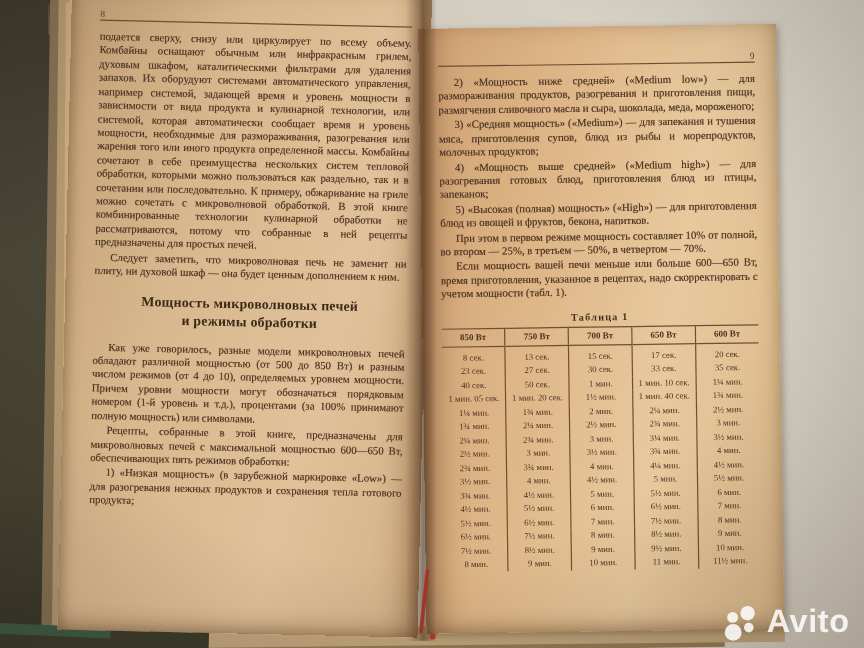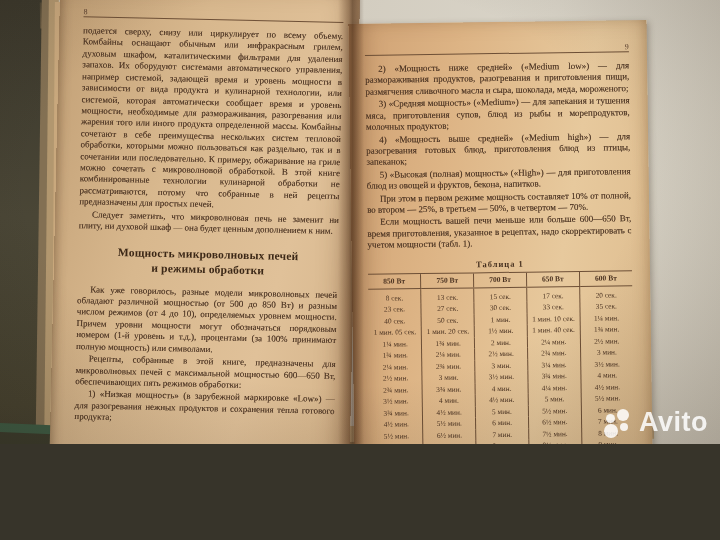--- a/index.html
+++ b/index.html
@@ -1,17 +1,17 @@
 <!DOCTYPE html>
 <html><head>
 <meta charset="utf-8">
 <style>
   html,body{margin:0;padding:0;}
   body{width:720px;height:540px;overflow:hidden;background:#37342a;}
-  .photo{position:relative;width:720px;height:444px;overflow:hidden;
+  .photo{position:relative;width:720px;height:540px;overflow:hidden;
          font-family:"Liberation Serif","DejaVu Serif",serif;}
   
   .bg-cloth{position:absolute;inset:0;
     background:linear-gradient(100deg,#c6bfae 0%,#d3cdc0 45%,#d9d4c8 70%,#cfc9bb 100%);}
   .bg-dark-left{position:absolute;left:0;top:0;width:52px;height:540px;
     background:linear-gradient(180deg,#3b382c 0%,#4a4636 40%,#45412f 75%,#35332a 100%);}
   .bg-dark-top{position:absolute;left:40px;top:0;width:300px;height:26px;
     background:linear-gradient(180deg,#4e4634 0%,#6b5c43 100%);transform:rotate(-1deg);}
   
   .edge{position:absolute;}

